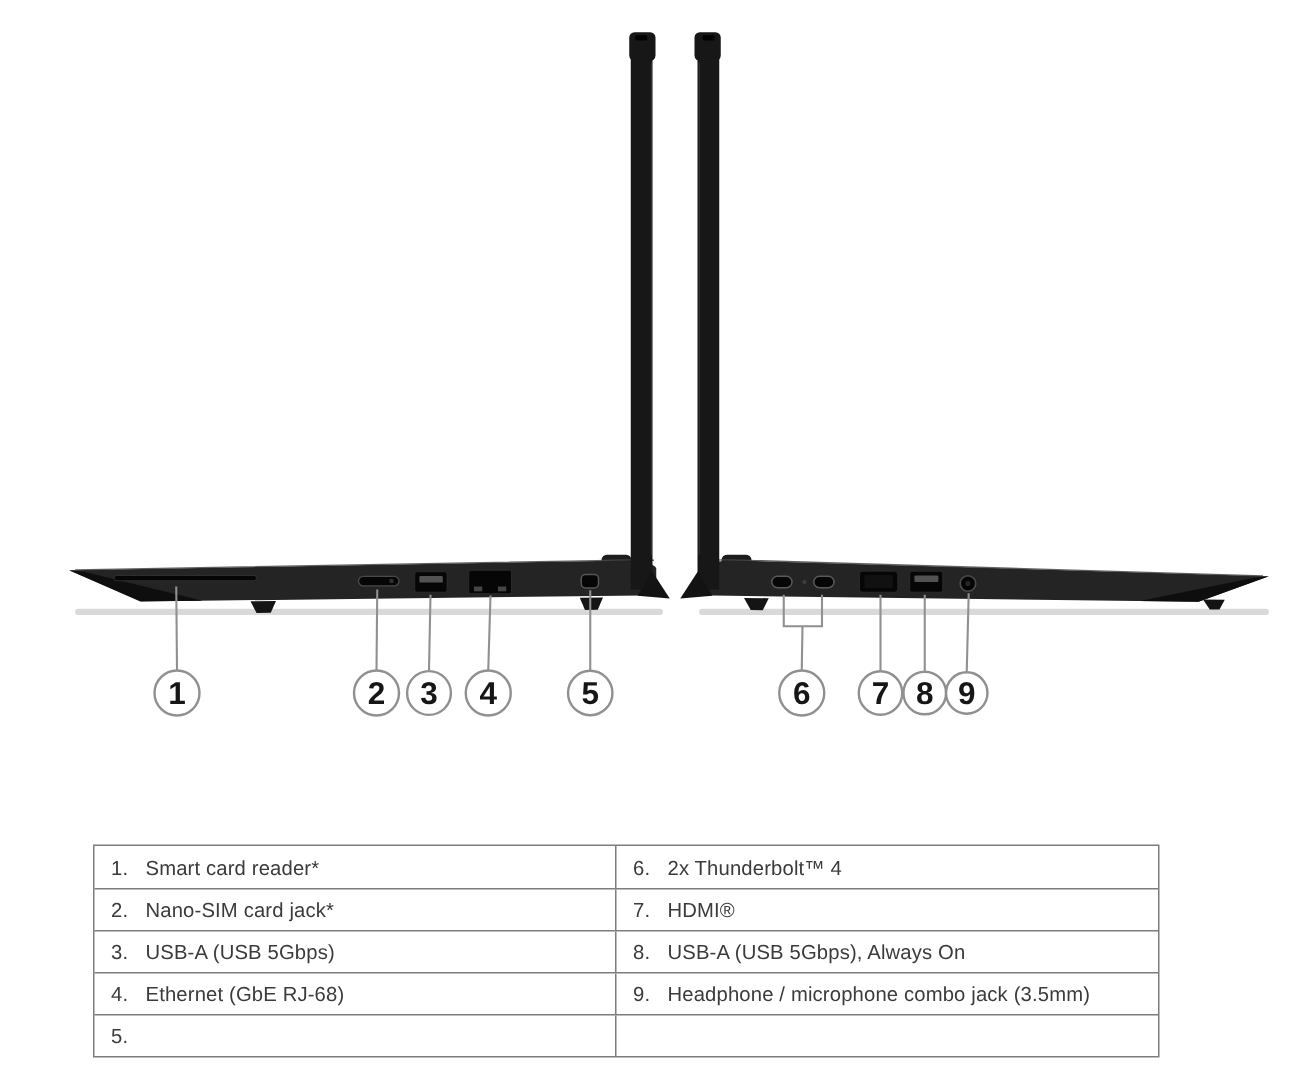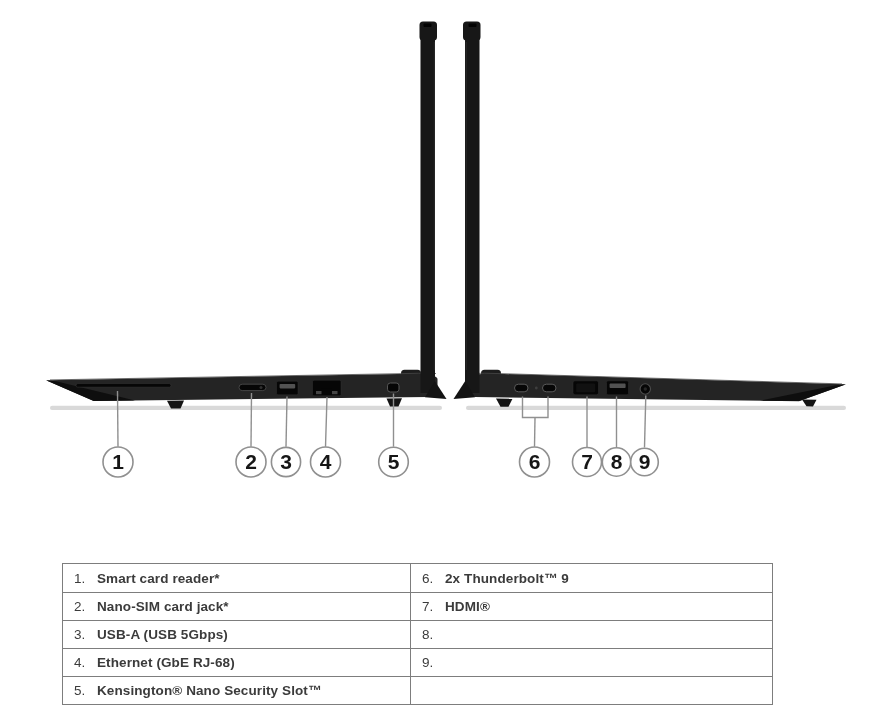--- a/index.html
+++ b/index.html
@@ -12,21 +12,21 @@
   
   .tbl{position:absolute;left:62px;top:563px;width:711px;
        border:1px solid #7d7d7d;box-sizing:border-box;background:#fff;}
   .tbl .row{display:flex;height:28px;box-sizing:border-box;}
   .tbl .row + .row{border-top:1px solid #7d7d7d;}
   .tbl .cell{display:flex;align-items:center;box-sizing:border-box;
              font-size:13.5px;color:#3b3b3b;letter-spacing:.1px;}
   .tbl .cell.c-left{width:348px;border-right:1px solid #7d7d7d;}
   .tbl .cell.c-right{flex:1;}
   .tbl .num{display:inline-block;width:23px;margin-left:11px;flex:none;}
-  .tbl .lbl{white-space:nowrap;font-weight:bold;}
+  .tbl .lbl{white-space:nowrap;}
 </style>
 </head>
 <body>
 
 <div class="stage">
 
 <svg width="872" height="540" viewBox="0 0 872 540">
 
   <g>
     <rect x="50" y="405.8" width="392" height="4.2" rx="2.1" fill="#d9d9d9"></rect>
@@ -119,55 +119,56 @@
 </svg>
 
 <div class="tbl">
   <div class="row">
     <div class="cell c-left">
       <span class="num">1.</span>
       <span class="lbl">Smart card reader*</span>
     </div>
     <div class="cell c-right">
       <span class="num">6.</span>
-      <span class="lbl">2x Thunderbolt™ 9</span>
+      <span class="lbl">2x Thunderbolt™ 4</span>
     </div>
   </div>
   <div class="row">
     <div class="cell c-left">
       <span class="num">2.</span>
       <span class="lbl">Nano-SIM card jack*</span>
     </div>
     <div class="cell c-right">
       <span class="num">7.</span>
       <span class="lbl">HDMI®</span>
     </div>
   </div>
   <div class="row">
     <div class="cell c-left">
       <span class="num">3.</span>
       <span class="lbl">USB-A (USB 5Gbps)</span>
     </div>
     <div class="cell c-right">
       <span class="num">8.</span>
+      <span class="lbl">USB-A (USB 5Gbps), Always On</span>
     </div>
   </div>
   <div class="row">
     <div class="cell c-left">
       <span class="num">4.</span>
       <span class="lbl">Ethernet (GbE RJ-68)</span>
     </div>
     <div class="cell c-right">
       <span class="num">9.</span>
+      <span class="lbl">Headphone / microphone combo jack (3.5mm)</span>
     </div>
   </div>
   <div class="row">
     <div class="cell c-left">
       <span class="num">5.</span>
-      <span class="lbl">Kensington® Nano Security Slot™</span>
     </div>
     <div class="cell c-right">
       <span class="num"></span>
       <span class="lbl"></span>
     </div>
   </div>
 </div>
 
 </div>
 

